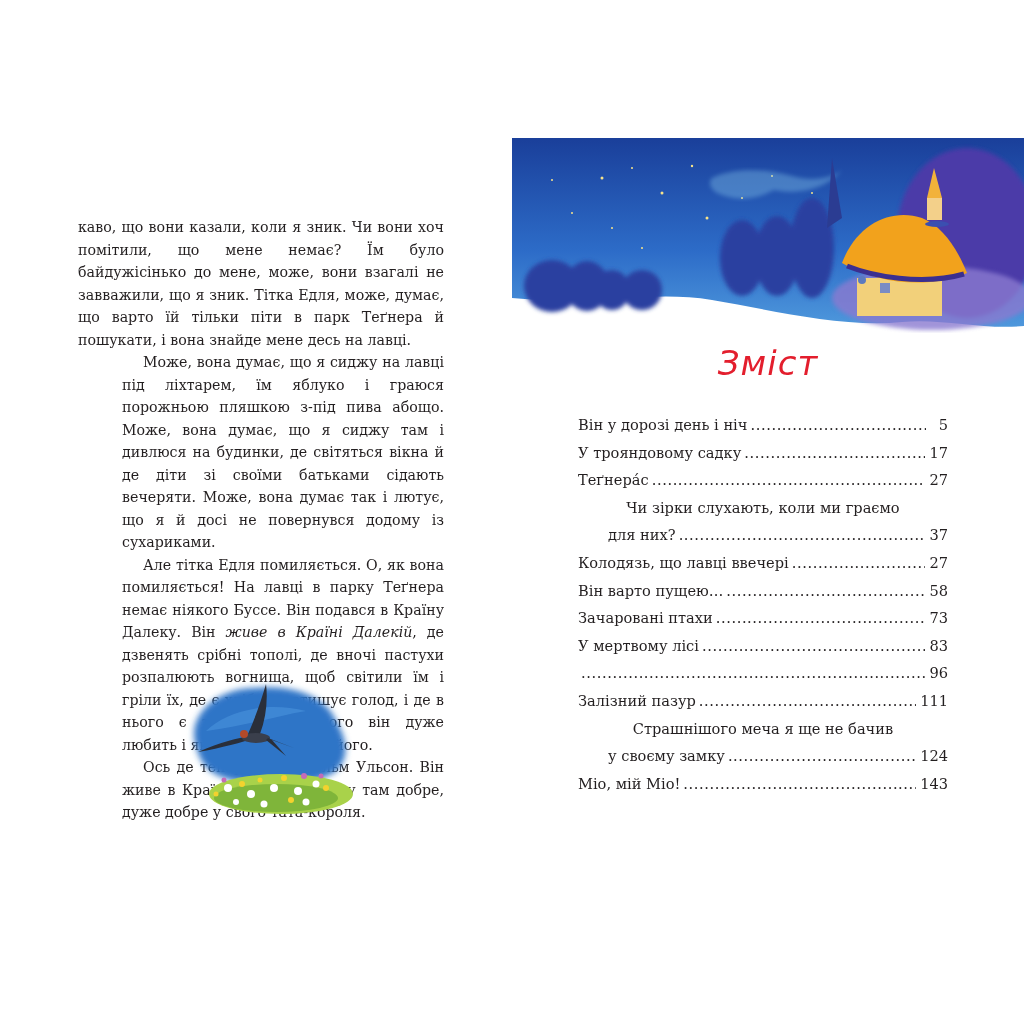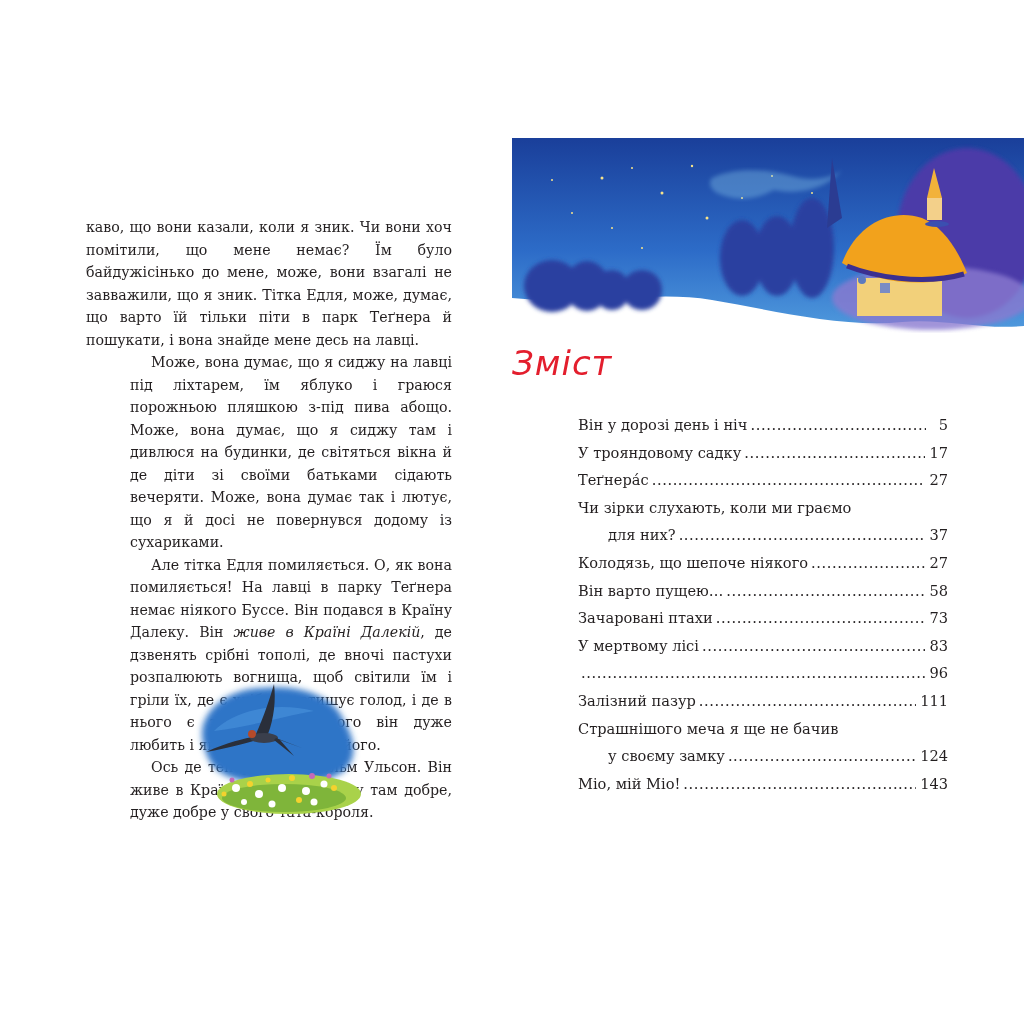--- a/index.html
+++ b/index.html
@@ -1,41 +1,41 @@
 <!DOCTYPE html>
 <html><head>
 <meta charset="utf-8">
 <style>
   html, body { margin: 0; padding: 0; background: #ffffff; }
   body { width: 1024px; height: 1024px; position: relative; overflow: hidden;
          font-family: "DejaVu Serif", "Liberation Serif", serif; color: #231f20; }
 
-  .page-left { position: absolute; left: 8px; top: 0; width: 512px; height: 824px; }
+  .page-left { position: absolute; left: 0; top: 0; width: 512px; height: 824px; }
   .page-right { position: absolute; left: 512px; top: 0; width: 512px; height: 1024px; }
 
   .body-text { position: absolute; left: 78px; top: 216px; width: 366px;
                font-size: 14.2px; line-height: 22.5px; text-align: justify; }
   .body-text p { margin: 0; text-indent: 0; }
   .body-text p.indent { text-indent: 21px; margin-left: 44px; }
   .body-text em { }
 
   
   .swallow-art { position: absolute; left: 176px; top: 676px; width: 180px; height: 142px; }
 
   
   .night-art { position: absolute; left: 0; top: 138px; width: 512px; height: 195px; }
 
-  .toc-title { position: absolute; left: 0; width: 512px; top: 343px; text-align: left;
+  .toc-title { position: absolute; left: 0; width: 512px; top: 343px; text-align: center;
                font-family: "DejaVu Sans", "Liberation Sans", sans-serif;
                color: #e31e2d; font-size: 34px; font-style: italic; letter-spacing: 1px;
                font-weight: normal; }
 
   .toc { position: absolute; left: 66px; top: 411px; width: 370px;
          font-size: 14.6px; line-height: 27.6px; }
-  .toc-row { display: flex; align-items: baseline; white-space: nowrap; }
+  .toc-row { display: flex; align-items: baseline; white-space: nowrap; justify-content: center; }
   .toc-row .lbl { flex: 0 0 auto; }
   .toc-row.sub .lbl { padding-left: 30px; }
   .toc-row .dots { flex: 1 1 auto; overflow: hidden; margin: 0 4px 0 3px; }
   .toc-row .dots::before { content: "........................................................................................................................"; letter-spacing: 0.6px; }
   .toc-row .pg { flex: 0 0 auto; min-width: 18px; text-align: right; }
 </style>
 </head>
 <body>
 
 <div class="page-left">
@@ -168,21 +168,21 @@
       </div>
     <div class="toc-row">
         <span class="lbl">Чи зірки слухають, коли ми граємо</span>
       </div>
     <div class="toc-row sub">
         <span class="lbl">для них?</span>
         <span class="dots"></span>
         <span class="pg">37</span>
       </div>
     <div class="toc-row">
-        <span class="lbl">Колодязь, що шепоче ніякого</span>
+        <span class="lbl">Колодязь, що лавці ввечері</span>
         <span class="dots"></span>
         <span class="pg">27</span>
       </div>
     <div class="toc-row">
         <span class="lbl">Він варто пущею…</span>
         <span class="dots"></span>
         <span class="pg">58</span>
       </div>
     <div class="toc-row">
         <span class="lbl">Зачаровані птахи</span>

